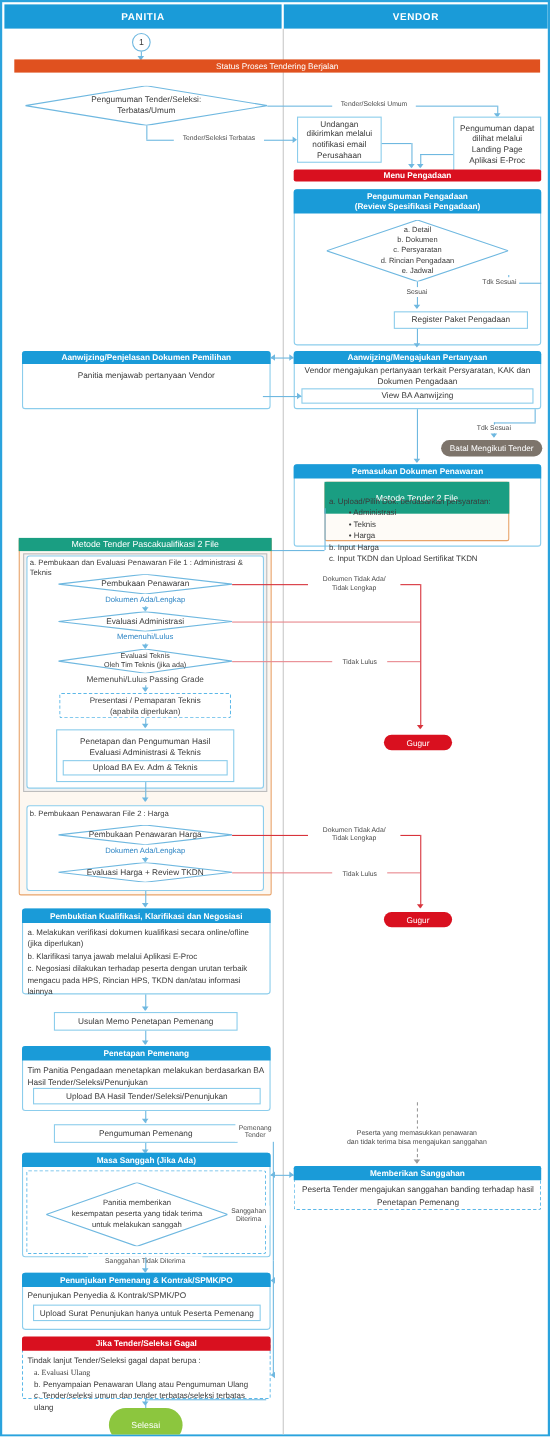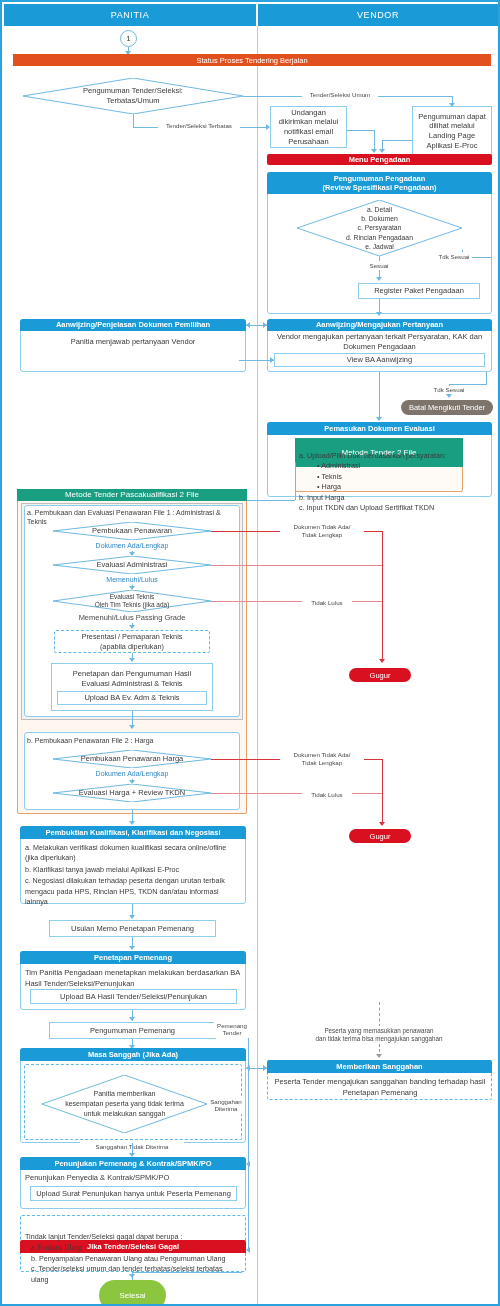--- a/index.html
+++ b/index.html
@@ -13,21 +13,21 @@
     width:500px;height:1306px;
     background:#ffffff;
     border:2px solid #2aa3dd;
     box-sizing:border-box;
     overflow:hidden;
   }
   
   .lane-head{
     position:absolute;top:2px;height:22px;
     background:#1a9bd8;color:#ffffff;
-    font-size:9px;font-weight:normal;letter-spacing:.6px;
+    font-size:9px;font-weight:bold;letter-spacing:.6px;
     display:flex;align-items:center;justify-content:center;
   }
   #lane-head-panitia{left:2px;width:252px;}
   #lane-head-vendor{left:256px;width:240px;}
   .lane-divider{
     position:absolute;top:24px;width:1px;height:1280px;background:#c9c9c9;
   }
   .panel{
     position:absolute;box-sizing:border-box;
     border:1px solid #8ccdec;background:#ffffff;border-radius:3px;
@@ -214,21 +214,21 @@
   <div class="ln h" style="left:447px;top:382px;width:38px;"></div>
   <div class="ln v" style="left:447px;top:382px;height:13px;"></div>
   <div class="lbl" style="left:428px;top:384px;width:38px;height:8px;">Tdk Sesuai</div>
   <div class="arrow down" style="left:444px;top:392px;"></div>
   <div class="pill grey" style="left:399px;top:398px;width:92px;height:15px;font-size:7.5px;">Batal Mengikuti Tender</div>
 
   <div class="ln v" style="left:377px;top:370px;height:48px;"></div>
   <div class="arrow down" style="left:374px;top:415px;"></div>
 
   <div class="panel" style="left:265px;top:420px;width:225px;height:75px;"></div>
-  <div class="panel-title" style="left:265px;top:420px;width:225px;height:13px;">Pemasukan Dokumen Evaluasi</div>
+  <div class="panel-title" style="left:265px;top:420px;width:225px;height:13px;">Pemasukan Dokumen Penawaran</div>
   <div class="frame-orange" style="left:293px;top:436px;width:168px;height:54px;background:#fefbf7;"></div>
   <div class="panel-title green" style="left:293px;top:436px;width:168px;height:29px;border-radius:0;">Metode Tender 2 File</div>
   <div class="inner-list" style="left:297px;top:449px;width:162px;height:40px;">
     <div>a. Upload/Pilih Dok. berdasarkan persyaratan:</div>
     <div style="padding-left:18px;">• <span>Administrasi</span></div>
     <div style="padding-left:18px;">• <span>Teknis</span></div>
     <div style="padding-left:18px;">• <span>Harga</span></div>
     <div>b. Input Harga</div>
     <div>c. Input TKDN dan Upload Sertifikat TKDN</div>
   </div>
@@ -399,21 +399,21 @@
   <div class="arrow down" style="left:127px;top:1151px;"></div>
 
   <div class="panel" style="left:18px;top:1155px;width:226px;height:52px;"></div>
   <div class="panel-title" style="left:18px;top:1155px;width:226px;height:13px;">Penunjukan Pemenang &amp; Kontrak/SPMK/PO</div>
   <div class="text" style="left:23px;top:1171px;width:216px;height:11px;">Penunjukan Penyedia &amp; Kontrak/SPMK/PO</div>
   <div class="box" style="left:28px;top:1184px;width:207px;height:15px;">Upload Surat Penunjukan hanya untuk Peserta Pemenang</div>
 
   <div class="arrow left" style="left:244px;top:1159px;"></div>
 
   <div class="frame-dash-blue" style="left:18px;top:1213px;width:226px;height:57px;"></div>
-  <div class="panel-title red" style="left:18px;top:1213px;width:226px;height:13px;border-radius:2px 2px 0 0;margin-top:25px;">Jika Tender/Seleksi Gagal</div>
+  <div class="panel-title red" style="left:18px;top:1213px;width:226px;height:13px;border-radius:2px 2px 0 0;">Jika Tender/Seleksi Gagal</div>
   <div class="inner-list" style="left:23px;top:1230px;width:216px;height:38px;font-size:7.2px;line-height:1.5;">
     <div>Tindak lanjut Tender/Seleksi gagal dapat berupa :</div>
     <div style="padding-left:6px;font-family:Liberation Serif, serif;">a. Evaluasi Ulang</div>
     <div style="padding-left:6px;">b. Penyampaian Penawaran Ulang atau Pengumuman Ulang</div>
     <div style="padding-left:6px;">c. Tender/seleksi umum dan tender terbatas/seleksi terbatas ulang</div>
   </div>
   <div class="arrow left" style="left:244px;top:1245px;"></div>
   <div class="ln v" style="left:246px;top:1144px;height:104px;"></div>
 
   <div class="ln v" style="left:130px;top:1270px;height:9px;"></div>

